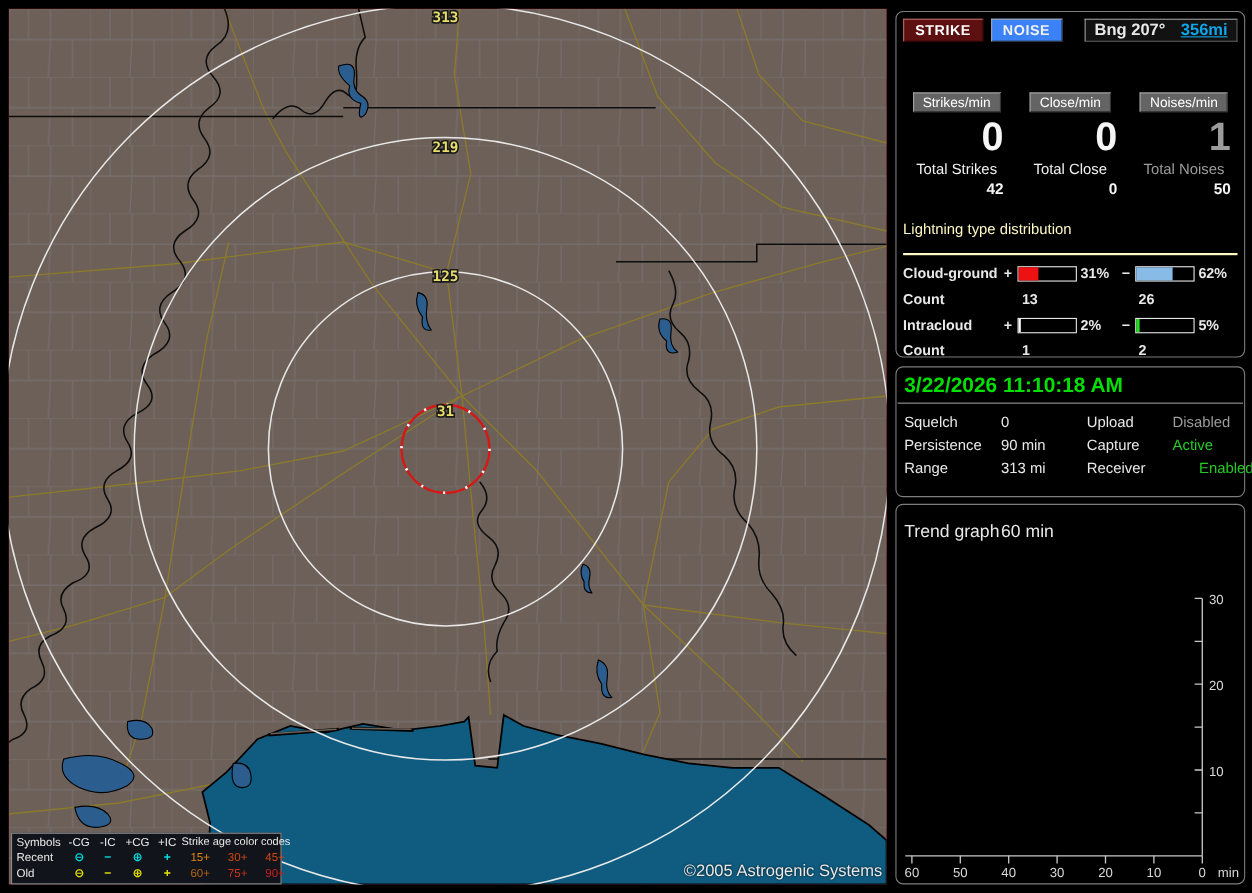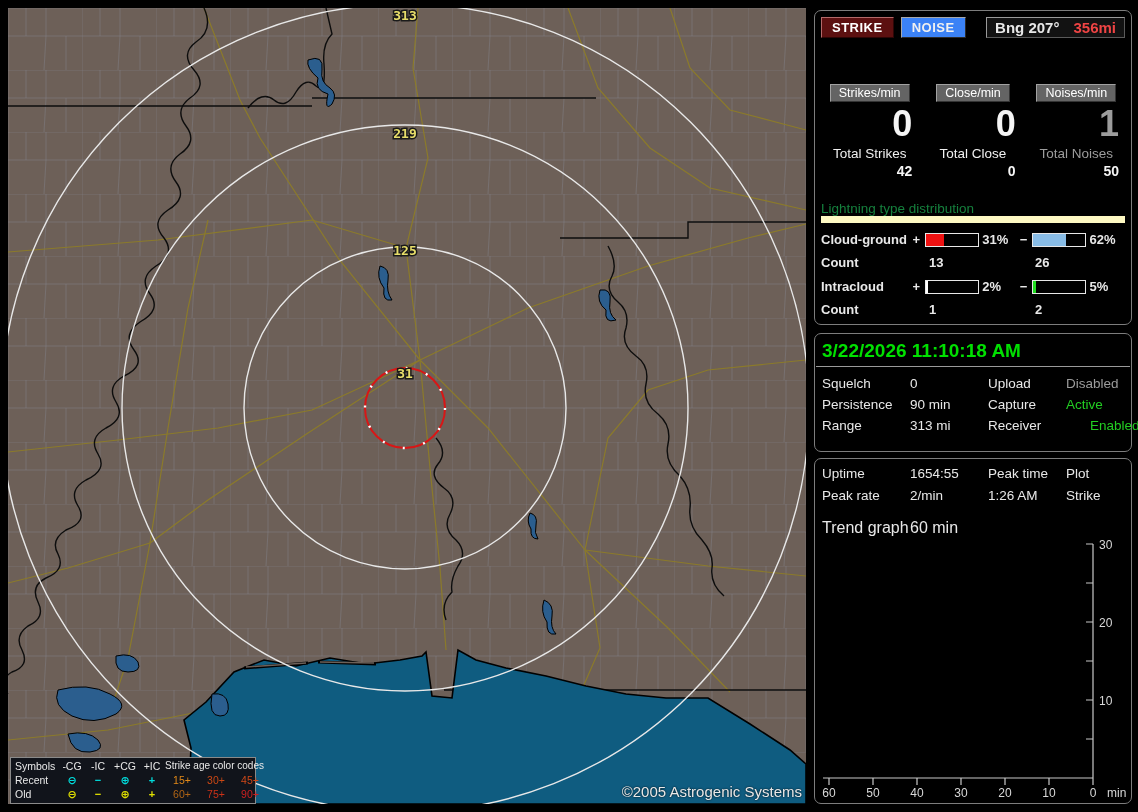--- a/index.html
+++ b/index.html
@@ -18,29 +18,29 @@
   .panel{position:absolute;left:814px;width:318px;background:#000;border:1px solid #7d7d7d;border-radius:7px;box-sizing:border-box;color:#e8e8e8;}
   #panel-top{top:10px;height:315px;}
   #panel-clock{top:333px;height:119px;}
   #panel-stats{top:458px;height:346px;}
   
   .btn-row{display:flex;align-items:center;padding:6px 6px 0 6px;}
   .tbtn{font-weight:bold;font-size:13px;padding:2px 10px;margin-right:7px;letter-spacing:.5px;cursor:pointer;}
   .tbtn.strike{background:#5c1010;color:#fff;border:1px solid;border-color:#b36a6a #2e0606 #2e0606 #b36a6a;}
   .tbtn.noise{background:#3b82f6;color:#f0f0f0;border:1px solid;border-color:#a8a8a8 #2a2a2a #2a2a2a #a8a8a8;}
   .bng{margin-left:auto;background:#121212;border:1px solid;border-color:#9a9a9a #5a5a5a #5a5a5a #9a9a9a;font-weight:bold;font-size:15px;padding:1px 8px;white-space:nowrap;}
-  .bng .dist{color:#ef4444;margin-left:14px;}
+  .bng .dist{color:#0ea5e9;margin-left:14px;text-decoration:underline;}
   .counters{display:grid;grid-template-columns:1fr 1fr 1fr;column-gap:10px;padding:22px 8px 0 8px;}
   .counter{display:flex;flex-direction:column;}
   .cbadge{align-self:center;background:#646464;color:#fff;font-size:12.5px;padding:1px 8px;border:1px solid;border-color:#a2a2a2 #343434 #343434 #a2a2a2;margin-top:24px;}
   .crate{font-size:36px;font-weight:bold;text-align:right;padding-right:4px;line-height:40px;margin-top:2px;color:#f5f5f5;}
   .ctlabel{font-size:13.5px;text-align:center;margin-top:2px;color:#f0f0f0;}
   .ctval{font-size:14px;font-weight:bold;text-align:right;padding-right:4px;margin-top:2px;color:#f5f5f5;}
   .counter.dim .crate,.counter.dim .ctlabel{color:#9c9c9c;}
-  .dist-title{color:#15803d;font-size:13.5px;margin:22px 6px 0 6px;border-bottom:7px solid #fef9c3;padding-bottom:0;}
+  .dist-title{color:#fef9c3;font-size:13.5px;margin:22px 6px 0 6px;border-bottom:2px solid #fef9c3;padding-bottom:14px;}
   .drow{display:flex;align-items:center;font-size:13px;font-weight:bold;padding:9px 6px 0 6px;white-space:nowrap;}
   .drow .dlabel{width:96px;}
   .drow .sign{width:12px;text-align:center;}
   .bar{width:56px;height:12px;border:1px solid #e8e8e8;background:#000;margin:0 3px;position:relative;}
   .bar .fill{position:absolute;left:0;top:0;bottom:0;}
   .drow .pct{width:38px;}
   .crow{display:flex;font-size:13px;font-weight:bold;padding:8px 6px 0 6px;}
   .crow .dlabel{width:96px;}
   .crow .v1{width:106px;padding-left:12px;box-sizing:border-box;}
   .crow .v2{padding-left:12px;}
@@ -257,31 +257,20 @@
     <div style="color: rgb(34, 204, 34);">Active</div>
 
     <div>Range</div>
     <div>313 mi</div>
     <div>Receiver</div>
     <div style="color: rgb(34, 204, 34); margin-left: 24px;">Enabled</div>
   </div>
 </div>
 
 <div class="panel" id="panel-stats">
-  <div class="stat-grid2">
-    <div>Uptime</div>
-    <div>1654:55</div>
-    <div>Peak time</div>
-    <div>Plot</div>
-
-    <div>Peak rate</div>
-    <div>2/min</div>
-    <div>1:26 AM</div>
-    <div>Strike</div>
-  </div>
   <div class="trend-row">
     <div class="tl">Trend graph</div>
     <div>60 min</div>
   </div>
 
   <svg id="trendgraph" viewBox="0 0 318 344">
     <g stroke="#c8c8c8" stroke-width="1.2" fill="none">
       <path d="M278,85 V319 M8,319 H278"></path>
       <path d="M278,85 H271 M278,124 H271 M278,163 H271 M278,202 H271 M278,241 H271 M278,280 H271"></path>
       <path d="M14,319 V326 M58,319 V326 M102,319 V326 M146,319 V326 M190,319 V326 M234,319 V326 M278,319 V326"></path>

